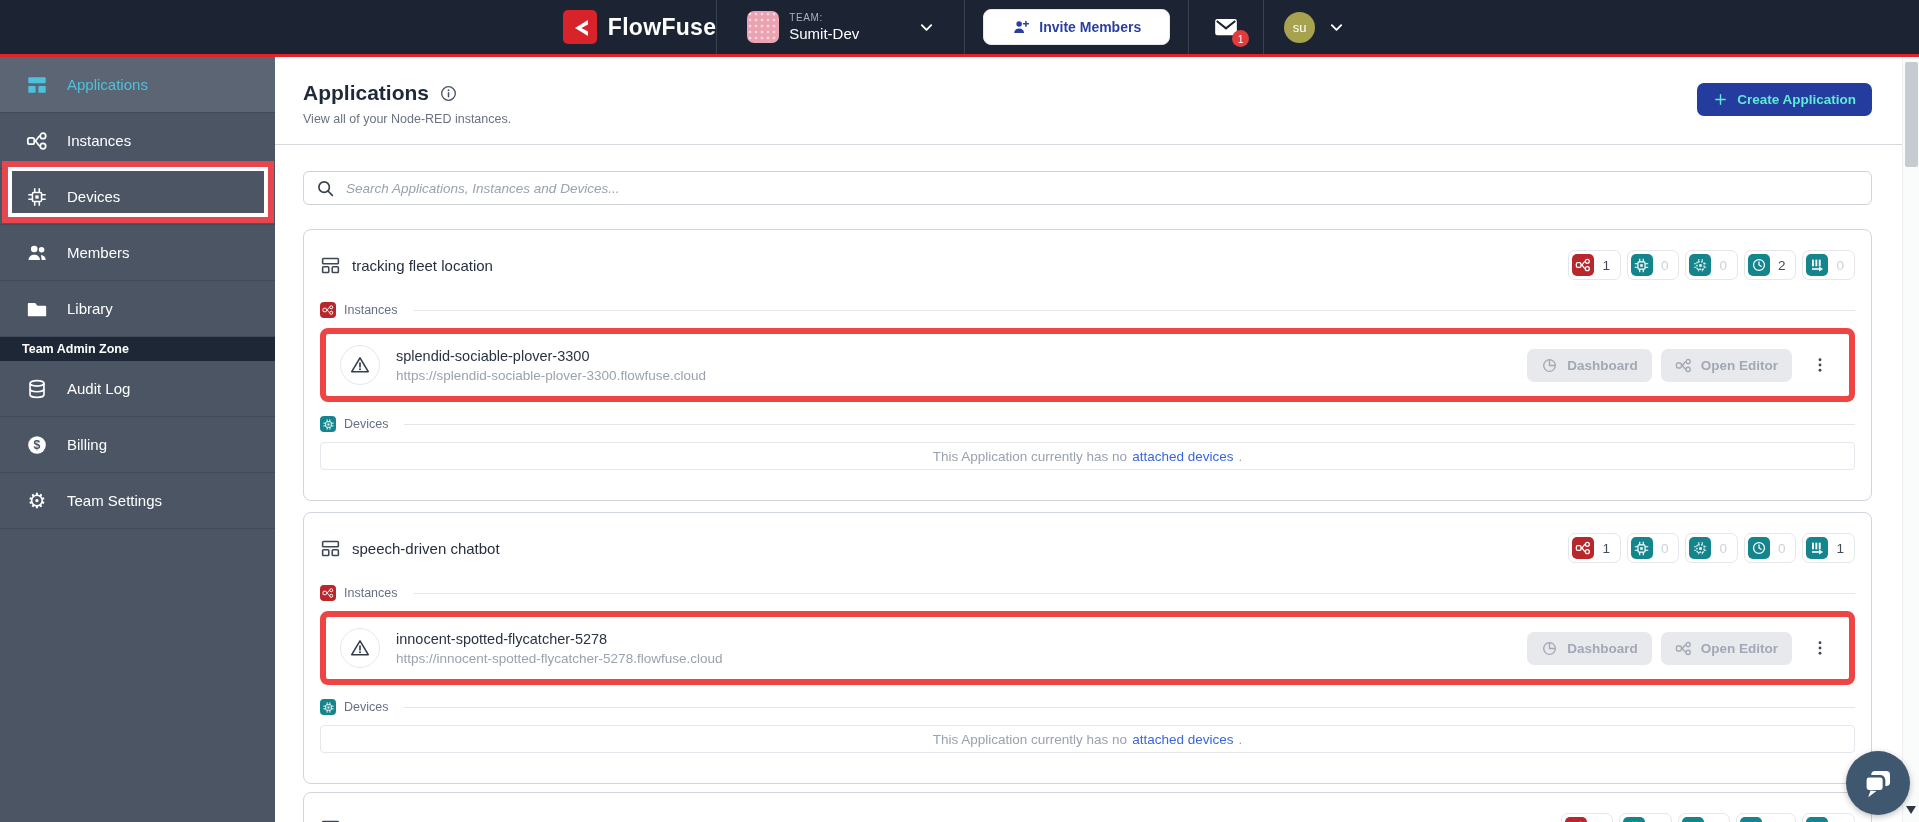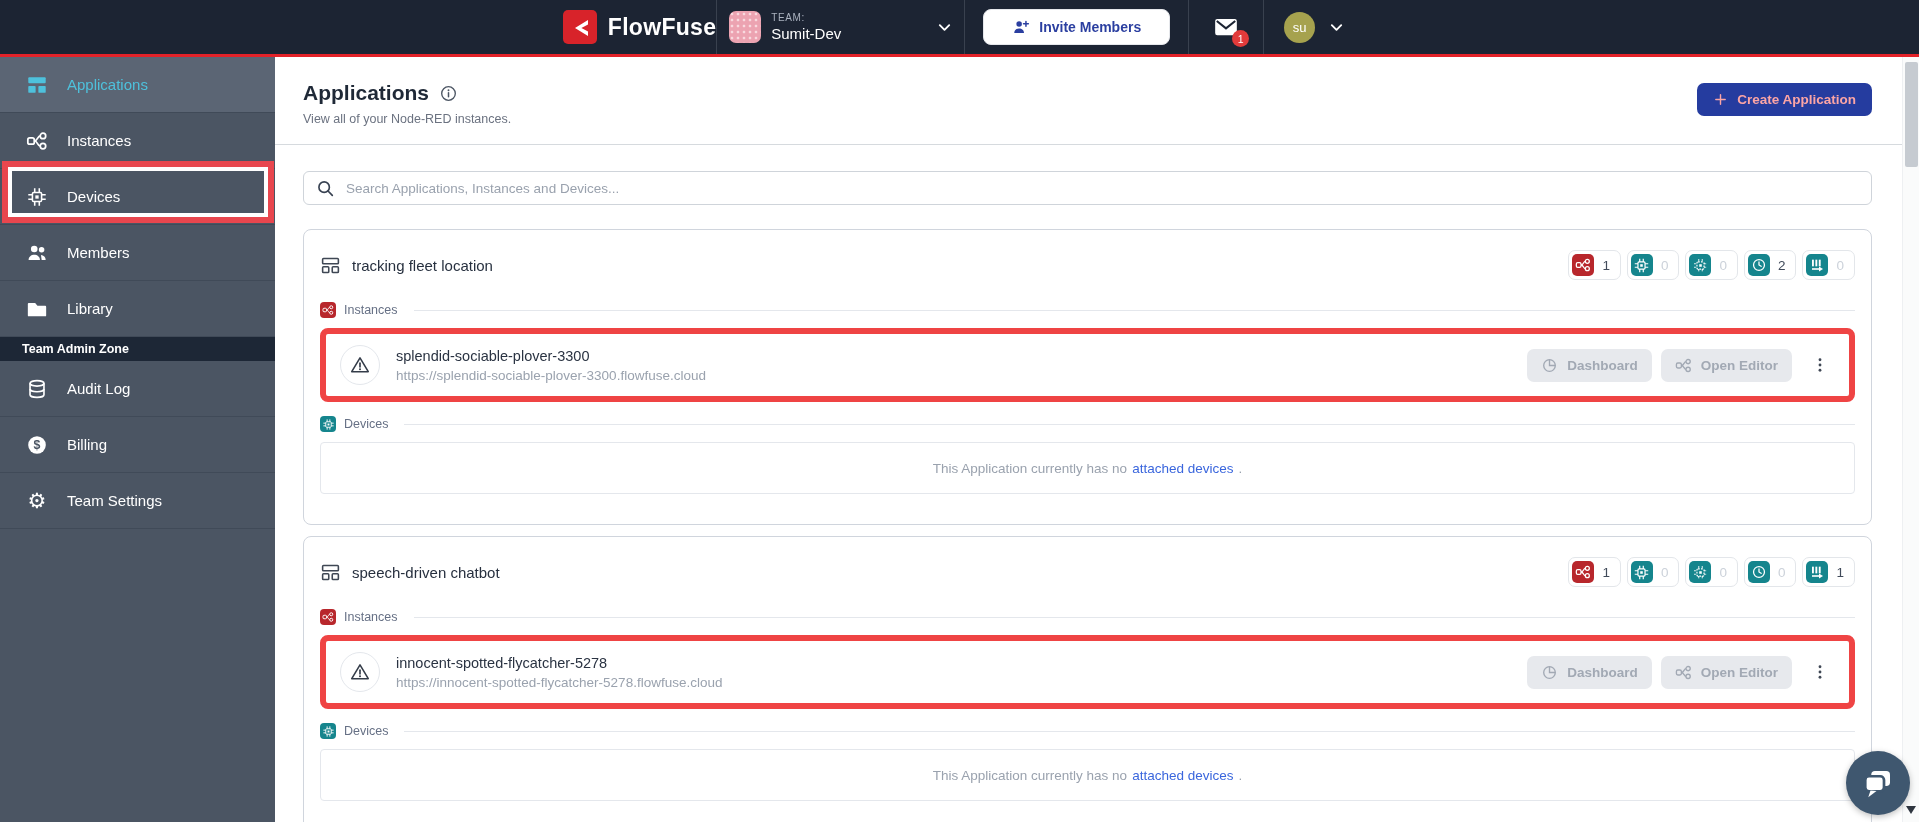--- a/index.html
+++ b/index.html
@@ -11,21 +11,21 @@
   
   .topbar { position:absolute; top:0; left:0; width:1919px; height:54px; background:#1c2433;
             display:flex; align-items:center; justify-content:center; z-index:60; }
   .red-line { position:absolute; top:54px; left:0; width:1919px; height:3px; background:#e32229; z-index:59; }
   .brand { display:flex; align-items:center; gap:11px; padding-left:14px; cursor:pointer; }
   .brand-logo { width:34px; height:34px; background:#d8232a; border-radius:5px;
                 display:flex; align-items:center; justify-content:center; }
   .brand-name { color:#fff; font-size:23px; font-weight:700; letter-spacing:.3px; }
   .tb-right { display:flex; align-items:stretch; height:100%; }
   .tb-sec { display:flex; align-items:center; border-left:1px solid #39414f; }
-  .team-sec { width:248px; padding:0 12px; gap:10px; cursor:pointer; }
+  .team-sec { width:248px; padding:0 30px; gap:10px; cursor:pointer; }
   .team-avatar { width:32px; height:32px; border-radius:7px; background-color:#eca3b1;
                  background-image:radial-gradient(#f8d9de 1.5px, transparent 1.6px);
                  background-size:6px 6px; flex:0 0 auto; }
   .team-text { display:flex; flex-direction:column; gap:2px; }
   .team-label { font-size:10px; color:#aab2bf; letter-spacing:.6px; }
   .team-name { font-size:15px; color:#fff; }
   .team-chev { margin-left:auto; color:#fff; }
   .invite-sec { padding:0 18px; }
   .invite-btn { background:#fff; border:1px solid #e5e7eb; border-radius:8px; padding:8px 28px;
                 display:flex; align-items:center; gap:9px; color:#2b3fa0; font-size:14px;
@@ -56,29 +56,29 @@
                     pointer-events:none; }
 
   
   .main { position:absolute; top:57px; left:275px; width:1627px; height:765px; background:#fff;
           padding:24px 30px 0 28px; overflow:hidden; }
   .head-row { position:relative; }
   .title-row { display:flex; align-items:center; gap:10px; }
   .page-title { font-size:21px; font-weight:700; color:#1f2937; }
   .info-ic { color:#4b5563; cursor:pointer; }
   .subtitle { margin-top:7px; font-size:12.5px; color:#6b7280; }
-  .create-btn { position:absolute; right:0; top:2px; background:#253c9f; color:#fca5a5; border:none;
+  .create-btn { position:absolute; right:0; top:2px; background:#253c9f; color:#5eead4; border:none;
                 border-radius:7px; padding:9px 16px; font-size:13.5px; font-weight:600;
                 display:flex; align-items:center; gap:9px; cursor:pointer; font-family:inherit; }
   .head-divider { margin:18px -30px 0 -28px; border-bottom:1px solid #d6dade; }
 
   .search-wrap { margin-top:26px; height:34px; border:1px solid #cfd4da; border-radius:6px;
                  display:flex; align-items:center; padding:0 12px; gap:11px; background:#fff; }
   .search-wrap input { border:none; outline:none; flex:1; font-size:13.5px; color:#374151;
-                       font-family:inherit; background:transparent; }
+                       font-family:inherit; background:transparent;font-style:italic; }
   .search-wrap input::placeholder { color:#9aa2ae; }
 
   .cards { margin-top:24px; display:flex; flex-direction:column; }
   .card { border:1px solid #d0d5dd; border-radius:8px; background:#fff; padding:12px 16px 30px; }
   .card + .card { margin-top:11px; }
   .card.partial { margin-top:8px; }
   .card-header { height:46px; display:flex; align-items:center; cursor:pointer; }
   .app-ic { color:#3f4754; margin-right:11px; }
   .app-name { font-size:15px; color:#27303f; font-weight:500; }
   .badges { margin-left:auto; display:flex; gap:6px; }
@@ -105,21 +105,21 @@
                  display:flex; align-items:center; justify-content:center; color:#343c49; flex:0 0 auto; }
   .inst-text { margin-left:16px; cursor:pointer; }
   .inst-name { font-size:14.5px; color:#2a3342; }
   .inst-url { font-size:13.5px; color:#9aa2ae; margin-top:4px; }
   .inst-actions { margin-left:auto; display:flex; align-items:center; gap:9px; }
   .ghost-btn { background:#e7e9ed; border:none; border-radius:7px; padding:8px 14px; display:flex;
                align-items:center; gap:9px; color:#a2a9b4; font-size:13.5px; font-weight:700;
                font-family:inherit; cursor:not-allowed; }
   .kebab-btn { background:none; border:none; padding:4px 6px; margin-left:4px; cursor:pointer; color:#3f4754; }
 
-  .devices-empty { margin-top:10px; border:1px solid #e4e7ec; border-radius:4px; height:52px;
+  .devices-empty { margin-top:10px; border:1px solid #e4e7ec; border-radius:4px; height:28px;
                    display:flex; align-items:center; justify-content:center; font-size:13.5px;
                    color:#9aa2ae; gap:5px; }
   .devices-link { color:#3a66dd; cursor:pointer; }
 
   
   .scrollbar { position:absolute; top:57px; right:0; width:17px; height:765px; background:#fafbfb;
                border-left:1px solid #eef0f2; z-index:40; }
   .scroll-thumb { position:absolute; top:5px; left:2px; width:13px; height:105px; background:#c6cbd1;
                   border-radius:2px; cursor:pointer; }
   .scroll-down-arrow { position:absolute; bottom:8px; left:3px; width:0; height:0;

